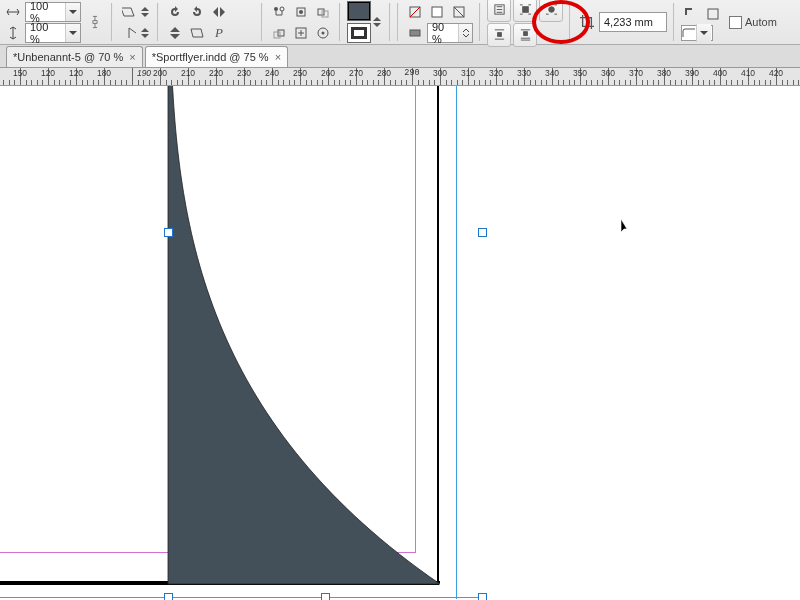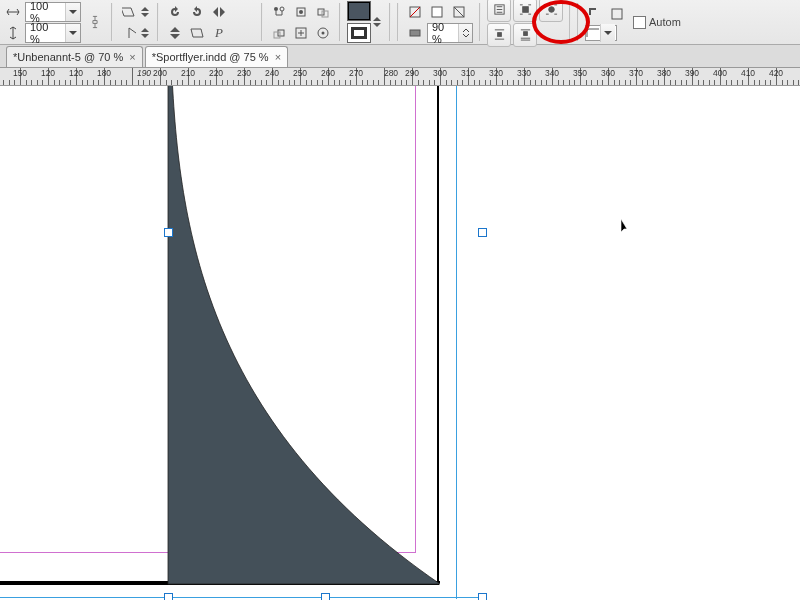--- a/index.html
+++ b/index.html
@@ -353,20 +353,30 @@
               <rect x="5" y="4" width="4" height="4" fill="#555"></rect>
               <path d="M2 2h10M2 11h10M2 13h10" stroke="#555"></path>
             </svg>
           </span>
       </div>
     </div>
   </div>
 
   <div class="tb-sep"></div>
 
+  <div class="group">
+    <span class="iconbtn">
+        <svg viewBox="0 0 16 16">
+          <path d="M3 0v13h13M0 3h13v13" fill="none" stroke="#555" stroke-width="1.5"></path>
+        </svg>
+      </span>
+    <div class="combo" style="width:66px;">
+      <span>4,233 mm</span>
+    </div>
+  </div>
 
   <div class="tb-sep"></div>
 
   <div class="group">
     <div class="stack">
       <div class="row">
         <span class="iconbtn">
             <svg viewBox="0 0 14 14">
               <path d="M2 8v-6h6" fill="none" stroke="#555" stroke-width="2"></path>
             </svg>
@@ -491,27 +501,27 @@
     <div class="tick" style="left: 361.6px; height: 5px; top: 12px;"></div>
     <div class="tick" style="left: 367.2px; height: 5px; top: 12px;"></div>
     <div class="tick" style="left: 372.8px; height: 5px; top: 12px;"></div>
     <div class="tick" style="left: 378.4px; height: 5px; top: 12px;"></div>
     <div class="lab" style="left: 356px;">270</div>
     <div class="tick" style="left: 384px; height: 17px;"></div>
     <div class="tick" style="left: 389.6px; height: 5px; top: 12px;"></div>
     <div class="tick" style="left: 395.2px; height: 5px; top: 12px;"></div>
     <div class="tick" style="left: 400.8px; height: 5px; top: 12px;"></div>
     <div class="tick" style="left: 406.4px; height: 5px; top: 12px;"></div>
-    <div class="lab" style="left: 384px; margin-left: 7px;">280</div>
+    <div class="lab" style="left: 384px;">280</div>
     <div class="tick" style="left: 412px; height: 17px;"></div>
     <div class="tick" style="left: 417.6px; height: 5px; top: 12px;"></div>
     <div class="tick" style="left: 423.2px; height: 5px; top: 12px;"></div>
     <div class="tick" style="left: 428.8px; height: 5px; top: 12px;"></div>
     <div class="tick" style="left: 434.4px; height: 5px; top: 12px;"></div>
-    <div class="lab" style="left: 412px;">290</div>
+    <div class="lab" style="left: 412px; font-family: Liberation Mono, monospace;">290</div>
     <div class="tick" style="left: 440px; height: 17px;"></div>
     <div class="tick" style="left: 445.6px; height: 5px; top: 12px;"></div>
     <div class="tick" style="left: 451.2px; height: 5px; top: 12px;"></div>
     <div class="tick" style="left: 456.8px; height: 5px; top: 12px;"></div>
     <div class="tick" style="left: 462.4px; height: 5px; top: 12px;"></div>
     <div class="lab" style="left: 440px;">300</div>
     <div class="tick" style="left: 468px; height: 17px;"></div>
     <div class="tick" style="left: 473.6px; height: 5px; top: 12px;"></div>
     <div class="tick" style="left: 479.2px; height: 5px; top: 12px;"></div>
     <div class="tick" style="left: 484.8px; height: 5px; top: 12px;"></div>

